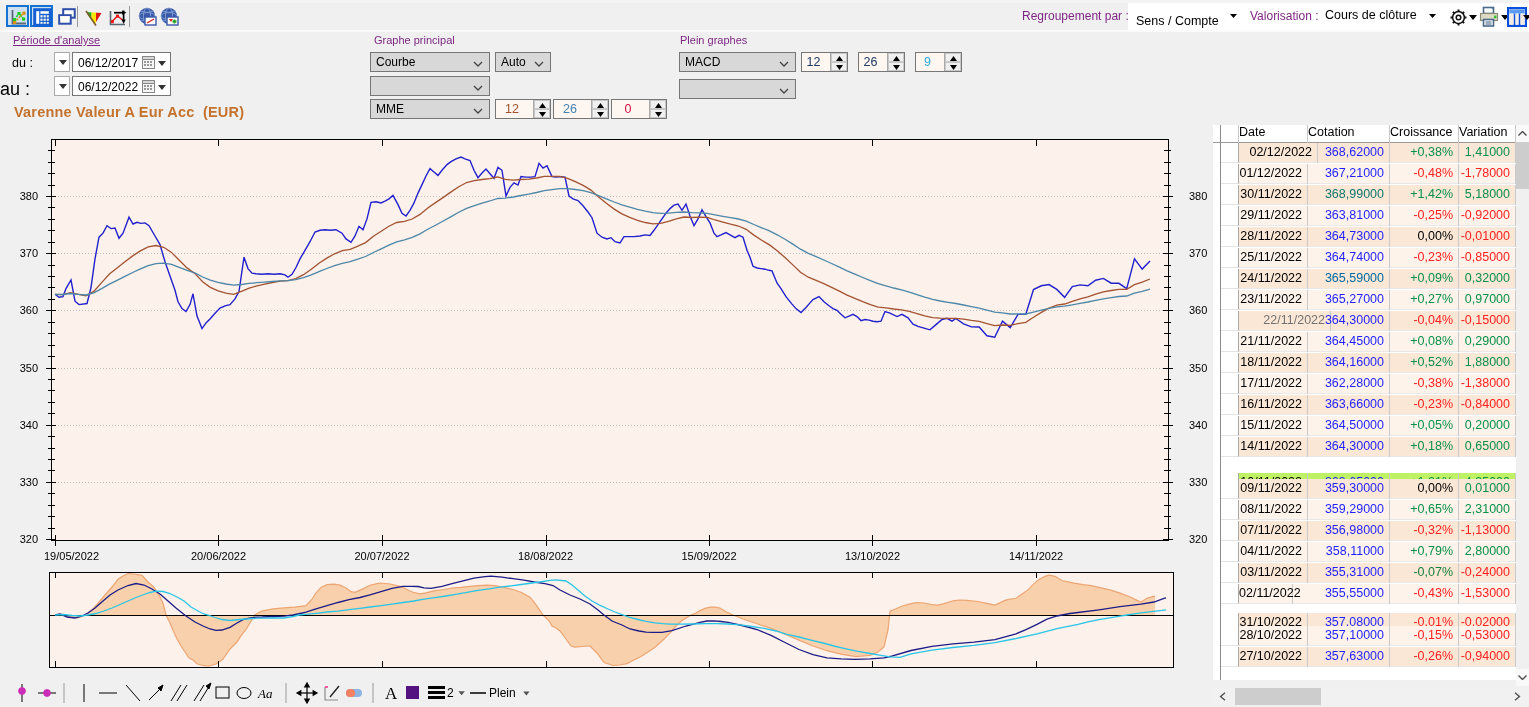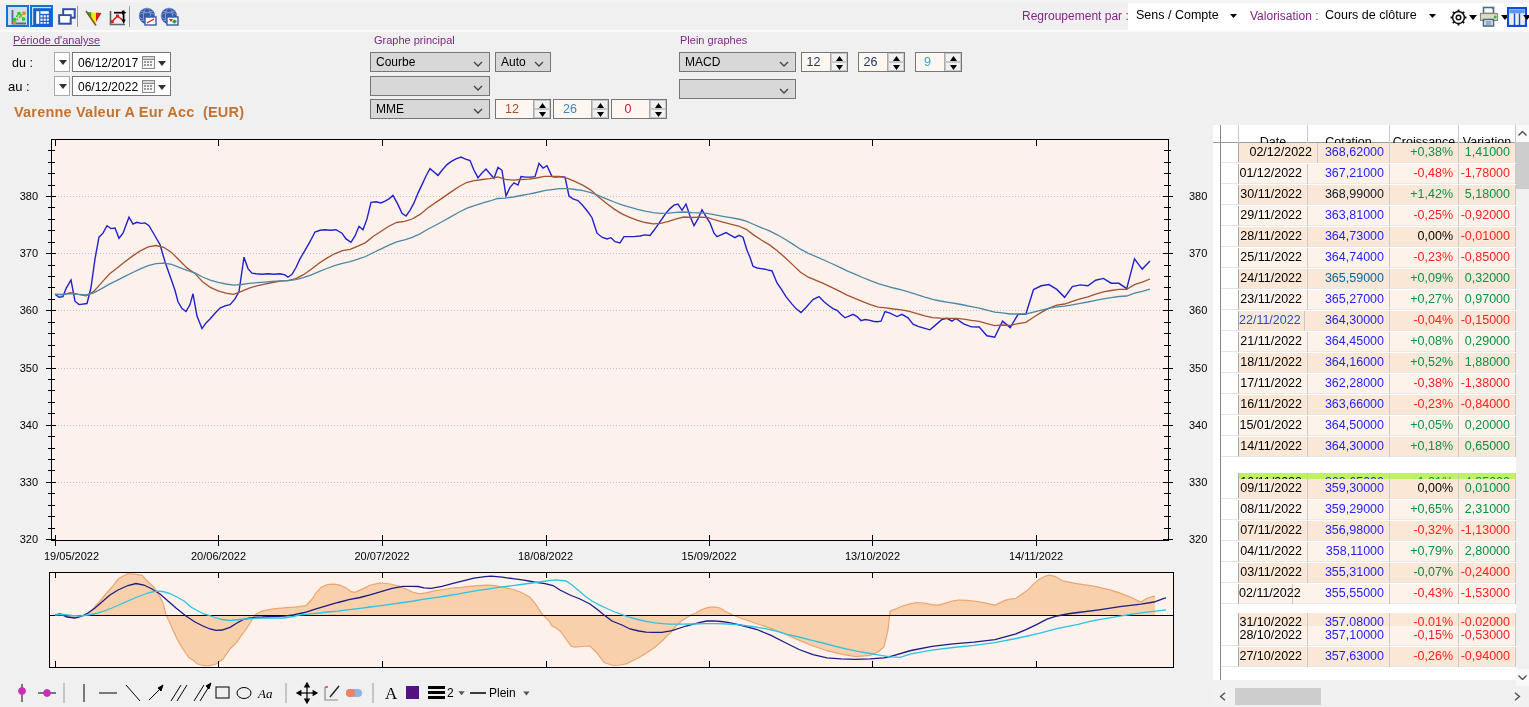--- a/index.html
+++ b/index.html
@@ -10,21 +10,21 @@
 .spin {position:absolute;background:#fdf6f1;border:1px solid #767676;font-size:12.5px}
 .spbtns {position:absolute;right:0;top:0;bottom:0;width:17px;border-left:1px solid #aaa;background:#f0f0f0}
 .spb {height:50%;position:relative;background:#f0f0f0;border:1px solid #c8c8c8}
 .spb svg {position:absolute;left:4px;top:2px}
 .tbi,.tbsel {position:absolute;width:23px;height:22px}
 .tbsel {background:#cfe0f2;border:2px solid #1673d2}
 .tbsel svg {position:absolute;left:1px;top:1px}
 .tbi svg {position:absolute;left:2px;top:2px}
 .tblwrap {position:absolute;left:1213px;top:125px;width:303px;height:561px;background:#fff;z-index:2;font-size:12.5px;overflow:hidden}
 .thead {position:absolute;top:0;left:0;right:0;height:18px;background:#fff;border-bottom:1px solid #9a9a9a}
-.hc {position:absolute;top:0;height:29px;text-align:center;border-right:1px solid #c9c9c9;font-size:12.5px;padding-top:10px;box-sizing:border-box}
+.hc {position:absolute;top:0;height:29px;border-right:1px solid #c9c9c9;font-size:12.5px;padding-top:0;box-sizing:border-box}
 .trow {position:absolute;left:8px;right:0;height:20px;border-bottom:1px solid #e8e8e8}
 .tc {position:absolute;top:0;height:20px;text-align:right;padding:2px 5px 0 0;border-right:1px solid #c9c9c9;box-sizing:border-box}
 .ax {font-size:11px;fill:#000;font-family:"Liberation Sans",sans-serif}
 </style></head>
 <body>
 <div style="position:absolute;left:0;top:0;width:1529px;height:3px;background:#f3f3f3"></div>
 <div style="position:absolute;left:1128px;top:3px;width:401px;height:27px;background:#fff"></div>
 <div class="tbsel" style="left:6px;top:5px">
     <svg width="19" height="19" viewBox="0 0 19 19">
 <path d="M3.5 2 V15.5 H17" stroke="#606a74" stroke-width="1.8" fill="none"></path>
@@ -107,21 +107,21 @@
 <ellipse cx="9" cy="9" rx="8" ry="3.4" fill="none" stroke="#7d9ad0" stroke-width="1"></ellipse>
 <ellipse cx="9" cy="9" rx="3.6" ry="8" fill="none" stroke="#7d9ad0" stroke-width="1"></ellipse>
 <path d="M3 4 q6 3 12 0 M3 14 q6 -3 12 0" stroke="#7d9ad0" stroke-width="1" fill="none"></path>
 <rect x="7" y="10" width="11" height="8" fill="#fff" stroke="#3958a8" stroke-width="1.4"></rect>
       <polygon points="9,12 13,12 11,15" fill="#e02020"></polygon>
       <path d="M14.5 12.5 v4 M12.5 14.5 h4" stroke="#20a020" stroke-width="1.8"></path>
     </svg>
   </div>
 <div class="purple" style="left:1022px;top:9px;font-size:12px">Regroupement par :</div>
 <div style="position:absolute;left:1131px;top:5px;width:112px;height:22px;background:#fff;font-size:12.5px">
-    <span style="position:absolute;left:5px;top:3px">Sens / Compte</span>
+    <span style="position:absolute;left:5px;top:9px">Sens / Compte</span>
     <svg width="7" height="4" viewBox="0 0 7 4" style="position:absolute;right:6px;top:9px">
       <polygon points="0,0 7,0 3.5,4" fill="#000"></polygon>
     </svg>
   </div>
 <div class="purple" style="left:1250px;top:9px;font-size:12px">Valorisation :</div>
 <div style="position:absolute;left:1320px;top:5px;width:122px;height:22px;background:#fff;font-size:12.5px">
     <span style="position:absolute;left:5px;top:3px">Cours de clôture</span>
     <svg width="7" height="4" viewBox="0 0 7 4" style="position:absolute;right:6px;top:9px">
       <polygon points="0,0 7,0 3.5,4" fill="#000"></polygon>
     </svg>
@@ -170,21 +170,21 @@
       <rect x="13.6" y="7" width="3.8" height="10.5"></rect>
     </g>
   </svg>
 <svg width="8" height="5" viewBox="0 0 8 5" style="position:absolute;left:1523px;top:15px">
     <polygon points="0,0 8,0 4,5" fill="#000"></polygon>
   </svg>
 <div style="position:absolute;left:0;top:30px;width:1529px;height:2px;background:#fbfbfb"></div>
 
 <div class="purple" style="left:13px;top:34px;text-decoration:underline">Période d'analyse</div>
 <div style="position:absolute;left:12px;top:56px;font-size:12.5px">du :</div>
-<div style="position:absolute;left:8px;top:79px;font-size:13px">au :</div>
+<div style="position:absolute;left:0;top:79px;font-size:18px">au :</div>
 <div class="small-dd" style="left:54px;top:52px">
     <svg width="8" height="5" viewBox="0 0 8 5" style="position:absolute;left:4px;top:7px">
       <polygon points="0,0 8,0 4,5" fill="#333"></polygon>
     </svg>
   </div>
 <div class="datebox" style="left:72px;top:52px">
     <span style="position:absolute;left:5px;top:3px;font-size:12px">06/12/2017</span>
     <svg width="13" height="13" viewBox="0 0 13 13" style="position:absolute;right:15px;top:3px">
       <rect x="0.5" y="0.5" width="12" height="12" fill="#f5f5f5" stroke="#888"></rect>
       <rect x="0.5" y="0.5" width="12" height="3" fill="#d8d8d8" stroke="#888"></rect>
@@ -512,21 +512,21 @@
     <div class="trow" style="top:39px;background:#fdf3ea">
       <div class="tc" style="left:0;width:18px;background:#fff;border-right:1px solid #a8a8a8;border-bottom:1px solid #e4e4e4"></div>
       <div class="tc" style="left:18px;width:69px;color:#000">01/12/2022</div>
       <div class="tc" style="left:87px;width:82px;color:#1f1fff">367,21000</div>
       <div class="tc" style="left:169px;width:69px;color:#ff2020">-0,48%</div>
       <div class="tc" style="left:238px;width:57px;color:#ff2020">-1,78000</div>
     </div>
     <div class="trow" style="top:60px;background:#fbe7d5">
       <div class="tc" style="left:0;width:18px;background:#fff;border-right:1px solid #a8a8a8;border-bottom:1px solid #e4e4e4"></div>
       <div class="tc" style="left:18px;width:69px;color:#000">30/11/2022</div>
-      <div class="tc" style="left:87px;width:82px;color:#0f172a">368,99000</div>
+      <div class="tc" style="left:87px;width:82px;color:#0f766e">368,99000</div>
       <div class="tc" style="left:169px;width:69px;color:#089048">+1,42%</div>
       <div class="tc" style="left:238px;width:57px;color:#089048">5,18000</div>
     </div>
     <div class="trow" style="top:81px;background:#fdf3ea">
       <div class="tc" style="left:0;width:18px;background:#fff;border-right:1px solid #a8a8a8;border-bottom:1px solid #e4e4e4"></div>
       <div class="tc" style="left:18px;width:69px;color:#000">29/11/2022</div>
       <div class="tc" style="left:87px;width:82px;color:#1f1fff">363,81000</div>
       <div class="tc" style="left:169px;width:69px;color:#ff2020">-0,25%</div>
       <div class="tc" style="left:238px;width:57px;color:#ff2020">-0,92000</div>
     </div>
@@ -553,21 +553,21 @@
     </div>
     <div class="trow" style="top:165px;background:#fdf3ea">
       <div class="tc" style="left:0;width:18px;background:#fff;border-right:1px solid #a8a8a8;border-bottom:1px solid #e4e4e4"></div>
       <div class="tc" style="left:18px;width:69px;color:#000">23/11/2022</div>
       <div class="tc" style="left:87px;width:82px;color:#1f1fff">365,27000</div>
       <div class="tc" style="left:169px;width:69px;color:#089048">+0,27%</div>
       <div class="tc" style="left:238px;width:57px;color:#089048">0,97000</div>
     </div>
     <div class="trow" style="top:186px;background:#fbe7d5">
       <div class="tc" style="left:0;width:18px;background:#fff;border-right:1px solid #a8a8a8;border-bottom:1px solid #e4e4e4"></div>
-      <div class="tc" style="left:18px;width:66px;color:#1d4ed8">22/11/2022</div>
+      <div class="tc" style="left:18px;width:92px;color:#737373">22/11/2022</div>
       <div class="tc" style="left:87px;width:82px;color:#1f1fff">364,30000</div>
       <div class="tc" style="left:169px;width:69px;color:#ff2020">-0,04%</div>
       <div class="tc" style="left:238px;width:57px;color:#ff2020">-0,15000</div>
     </div>
     <div class="trow" style="top:207px;background:#fdf3ea">
       <div class="tc" style="left:0;width:18px;background:#fff;border-right:1px solid #a8a8a8;border-bottom:1px solid #e4e4e4"></div>
       <div class="tc" style="left:18px;width:69px;color:#000">21/11/2022</div>
       <div class="tc" style="left:87px;width:82px;color:#1f1fff">364,45000</div>
       <div class="tc" style="left:169px;width:69px;color:#089048">+0,08%</div>
       <div class="tc" style="left:238px;width:57px;color:#089048">0,29000</div>
@@ -588,21 +588,21 @@
     </div>
     <div class="trow" style="top:270px;background:#fbe7d5">
       <div class="tc" style="left:0;width:18px;background:#fff;border-right:1px solid #a8a8a8;border-bottom:1px solid #e4e4e4"></div>
       <div class="tc" style="left:18px;width:69px;color:#000">16/11/2022</div>
       <div class="tc" style="left:87px;width:82px;color:#1f1fff">363,66000</div>
       <div class="tc" style="left:169px;width:69px;color:#ff2020">-0,23%</div>
       <div class="tc" style="left:238px;width:57px;color:#ff2020">-0,84000</div>
     </div>
     <div class="trow" style="top:291px;background:#fdf3ea">
       <div class="tc" style="left:0;width:18px;background:#fff;border-right:1px solid #a8a8a8;border-bottom:1px solid #e4e4e4"></div>
-      <div class="tc" style="left:18px;width:69px;color:#000">15/01/2022</div>
+      <div class="tc" style="left:18px;width:69px;color:#000">15/11/2022</div>
       <div class="tc" style="left:87px;width:82px;color:#1f1fff">364,50000</div>
       <div class="tc" style="left:169px;width:69px;color:#089048">+0,05%</div>
       <div class="tc" style="left:238px;width:57px;color:#089048">0,20000</div>
     </div>
     <div class="trow" style="top:312px;background:#fbe7d5">
       <div class="tc" style="left:0;width:18px;background:#fff;border-right:1px solid #a8a8a8;border-bottom:1px solid #e4e4e4"></div>
       <div class="tc" style="left:18px;width:69px;color:#000">14/11/2022</div>
       <div class="tc" style="left:87px;width:82px;color:#1f1fff">364,30000</div>
       <div class="tc" style="left:169px;width:69px;color:#089048">+0,18%</div>
       <div class="tc" style="left:238px;width:57px;color:#089048">0,65000</div>

